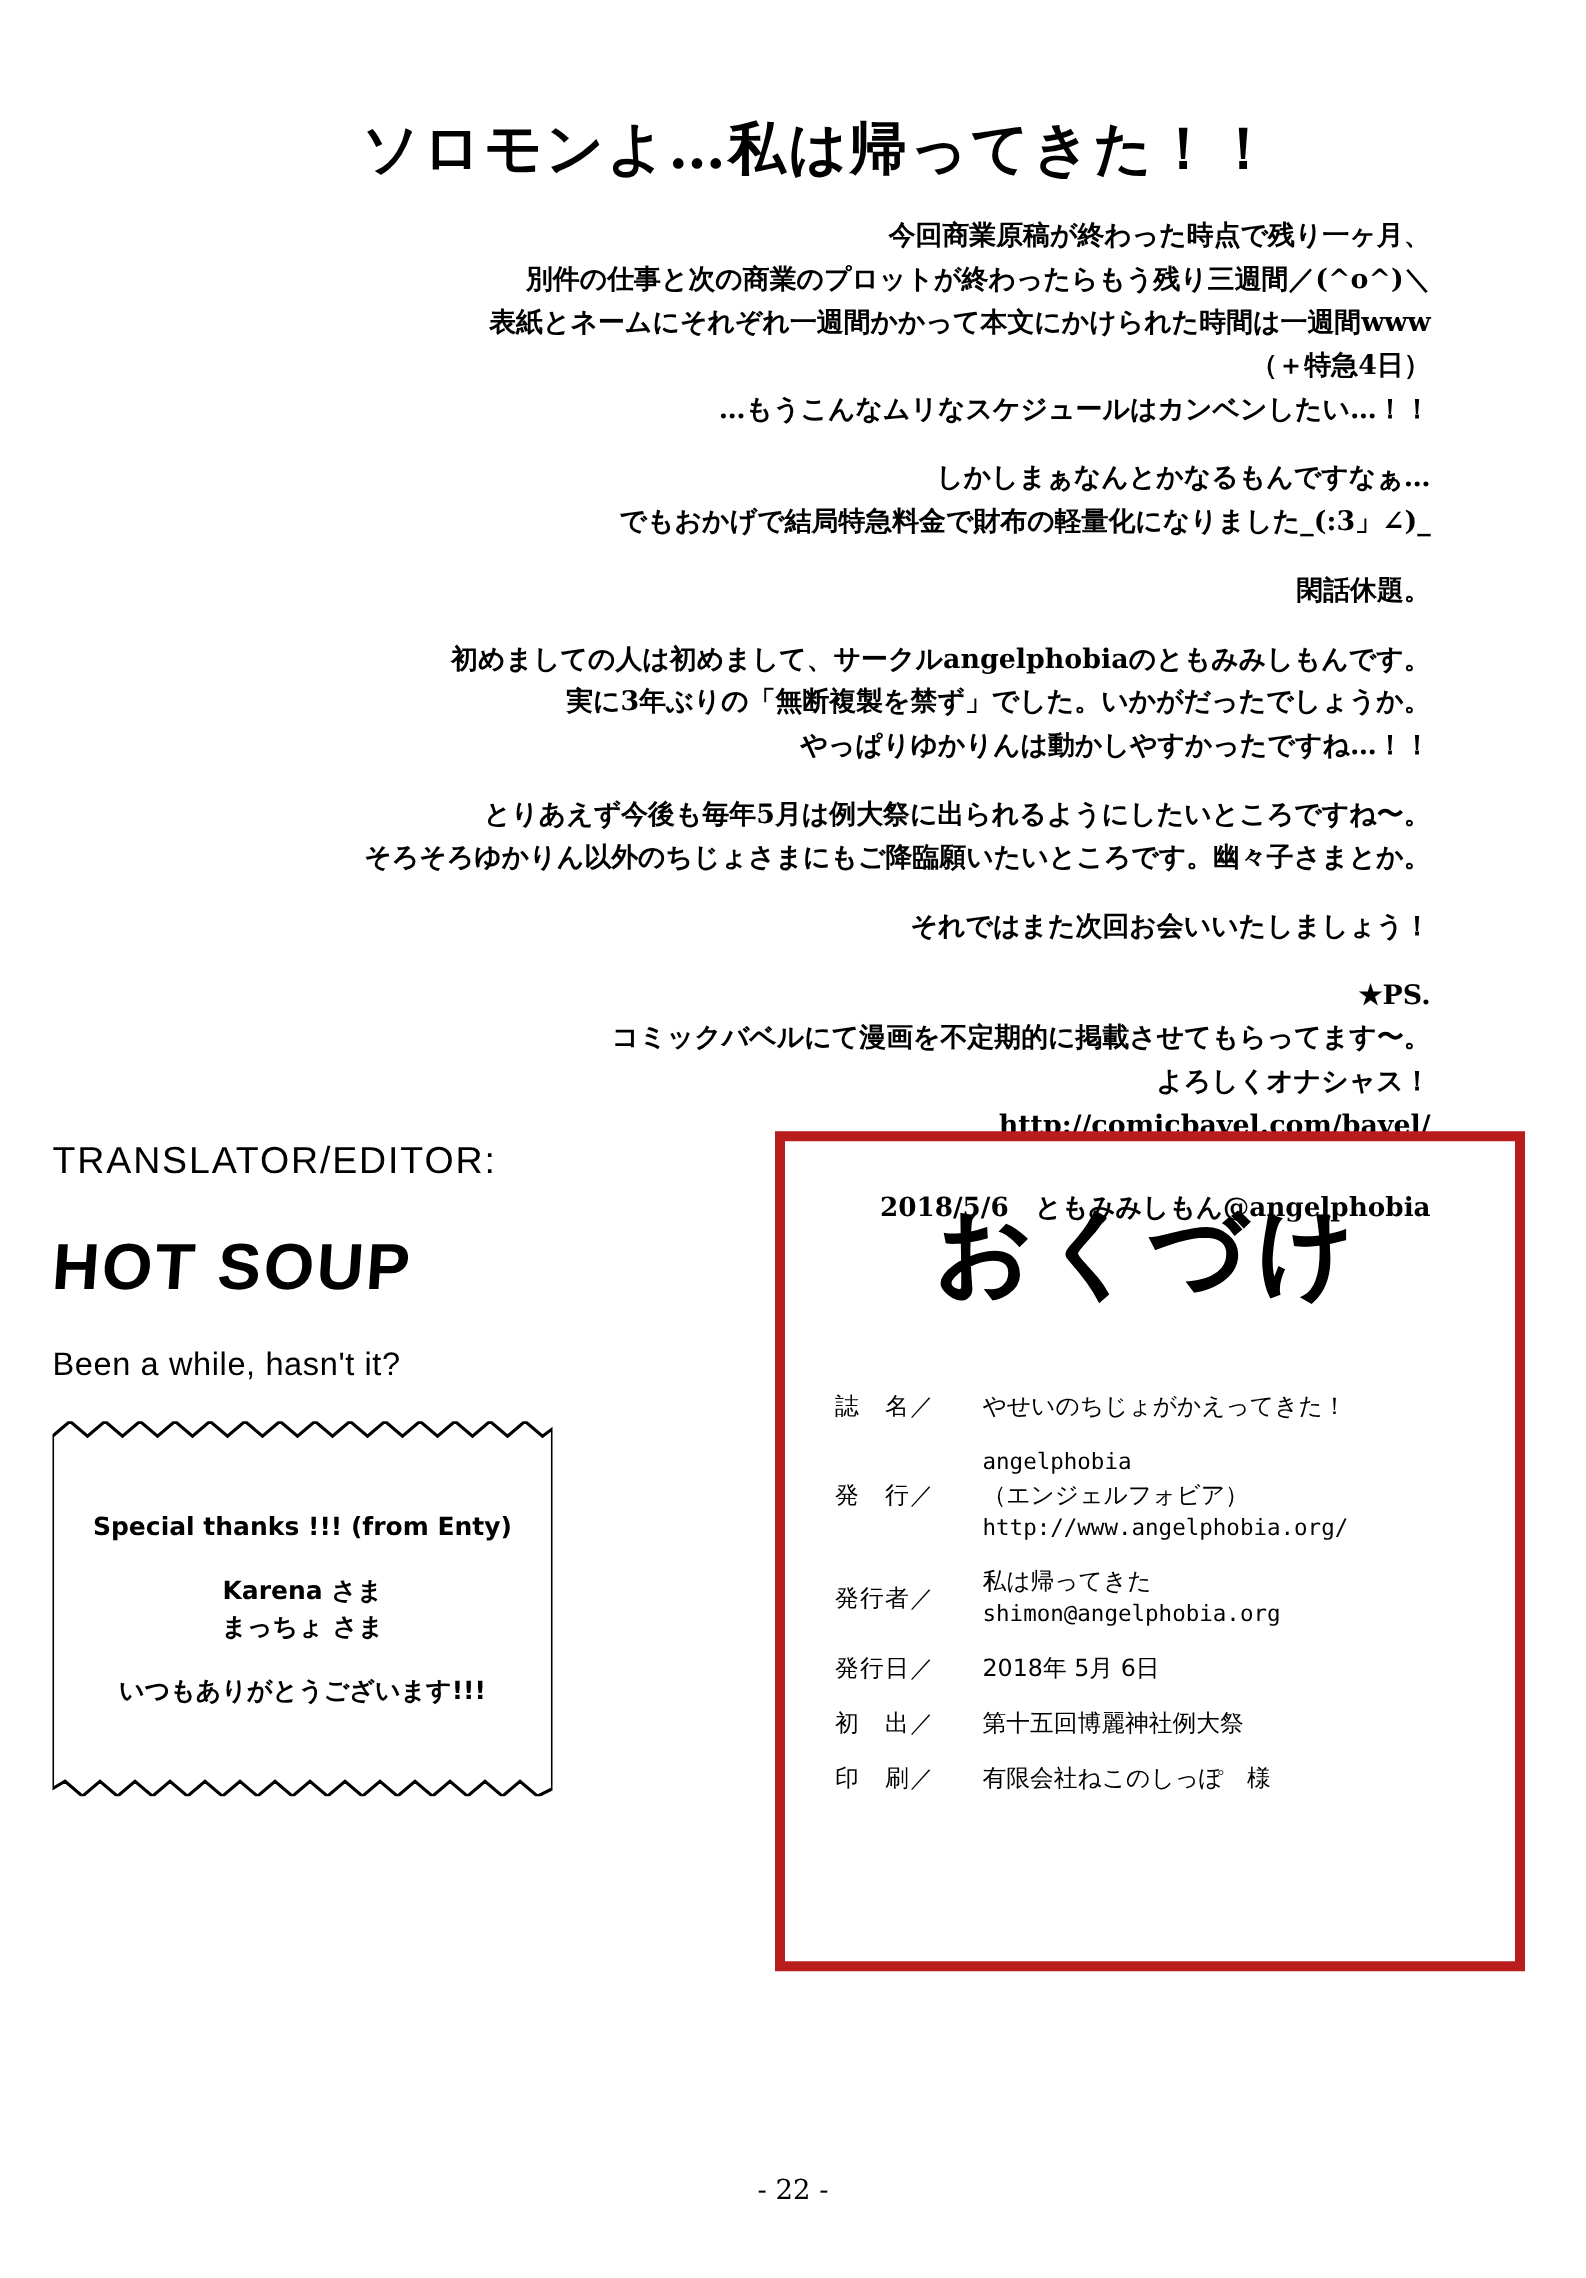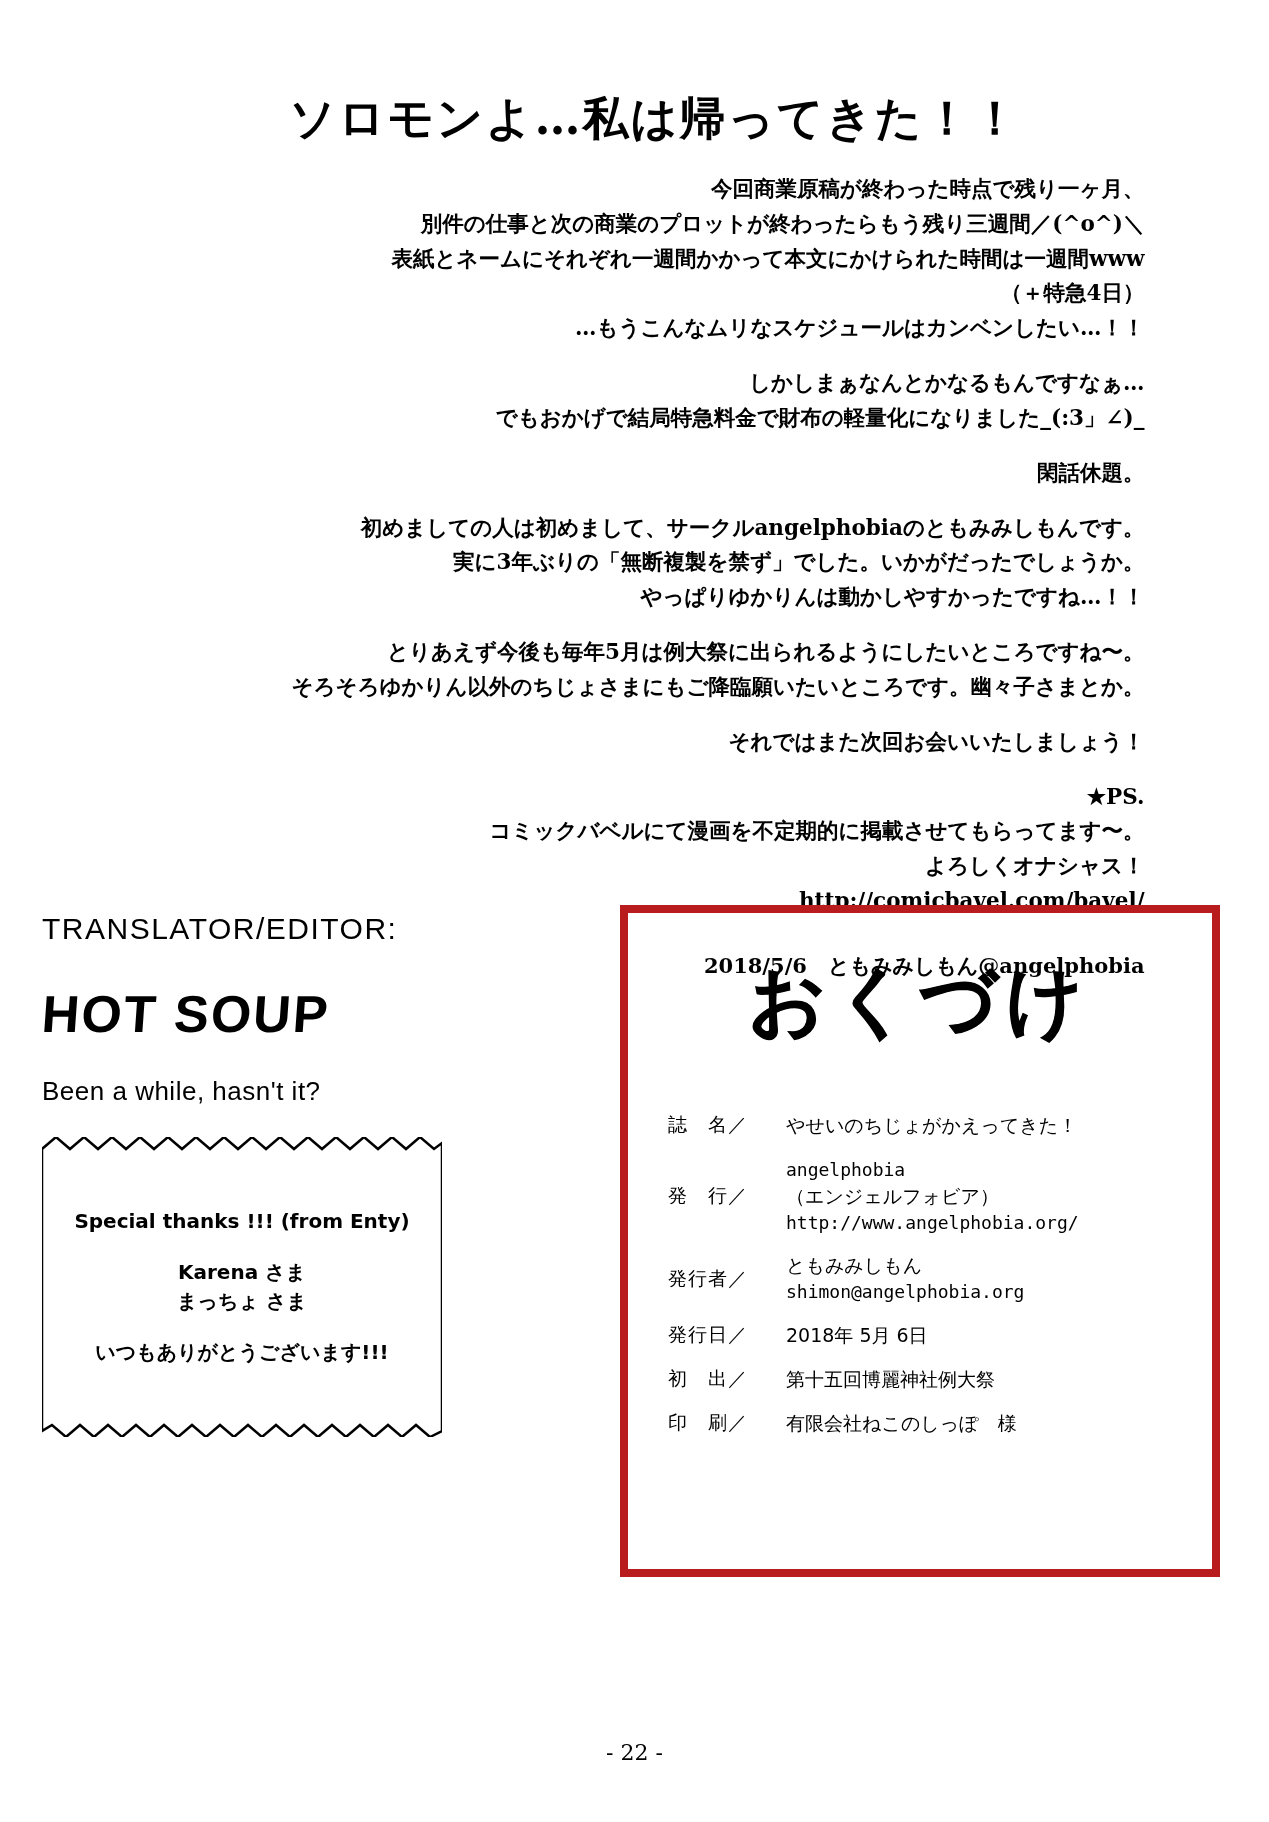--- a/index.html
+++ b/index.html
@@ -263,21 +263,21 @@
       <div class="col-value">
         <span class="mono">angelphobia</span>
         <span class="sub">（エンジェルフォビア）</span>
         <span class="sub mono">http://www.angelphobia.org/</span>
       </div>
     </div>
 
     <div class="col-row">
       <div class="col-label">発行者／</div>
       <div class="col-value">
-        <span>ともみみしもん</span>
+        <span>私は帰ってきた</span>
         <span class="sub mono">shimon@angelphobia.org</span>
       </div>
     </div>
 
     <div class="col-row">
       <div class="col-label">発行日／</div>
       <div class="col-value">
         <span>2018年 5月 6日</span>
       </div>
     </div>

